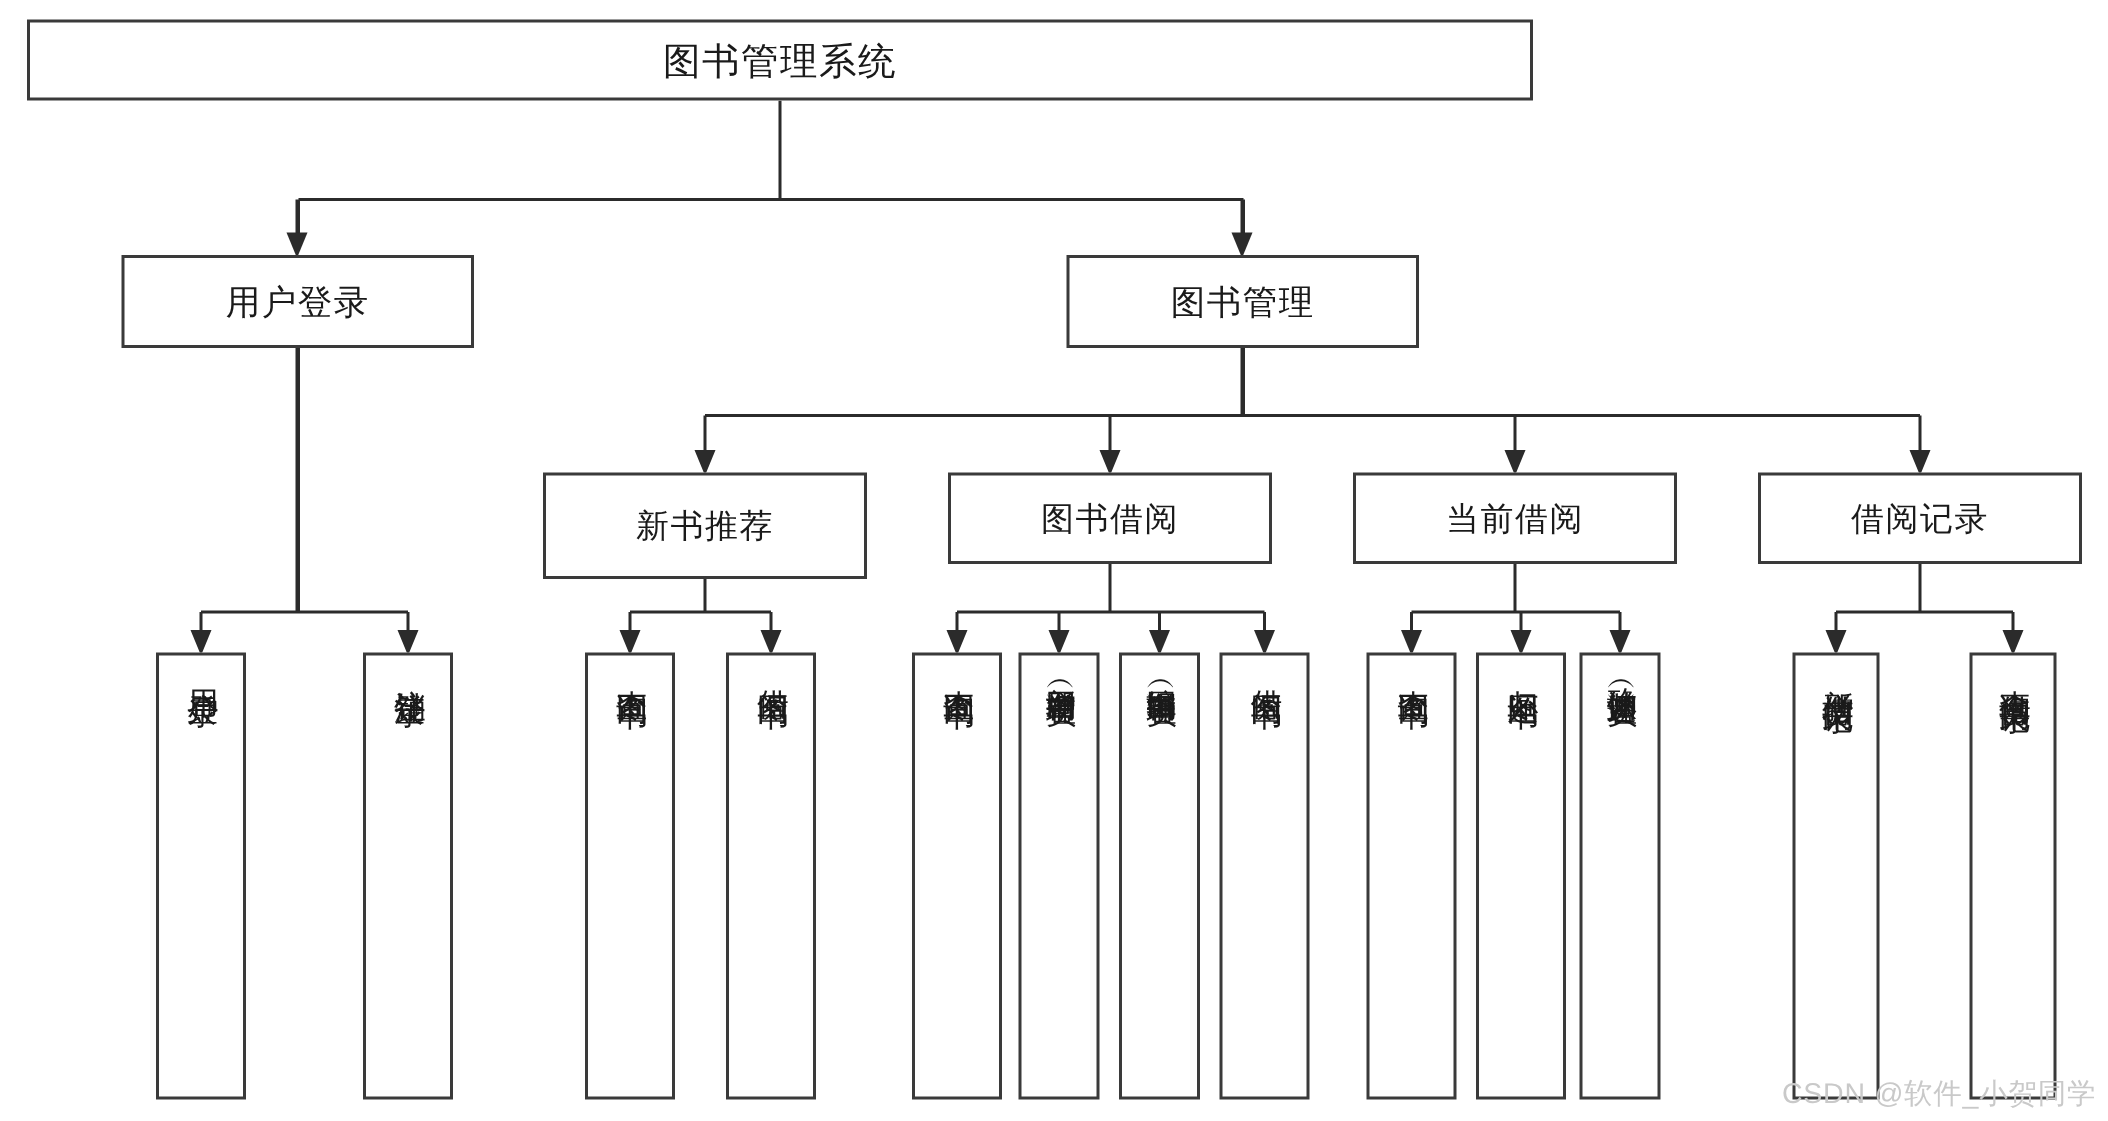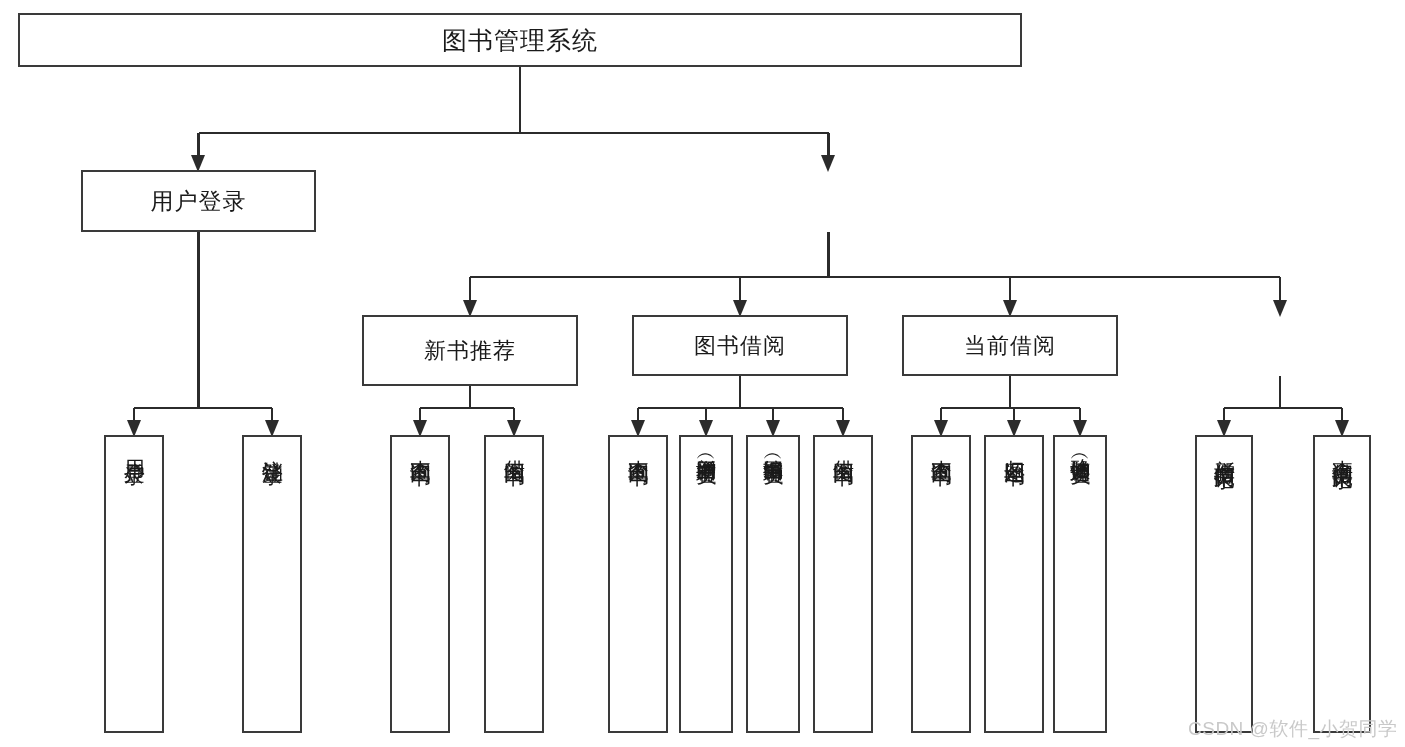--- a/index.html
+++ b/index.html
@@ -139,28 +139,34 @@
     <div class="vline" style="left: 1222.75px; top: 408px; height: 14px;"></div>
     <div class="arrow" style="left: 1216.5px; top: 420px;"></div>
     <div class="vline" style="left: 1340.75px; top: 408px; height: 14px;"></div>
     <div class="arrow" style="left: 1334.5px; top: 420px;"></div>
     <div class="node lvl1" style="left: 18px; top: 13px; width: 1004px; height: 54px;">
       <span class="node-label">图书管理系统</span>
     </div>
     <div class="node lvl2" style="left: 81px; top: 170px; width: 235px; height: 62px;">
       <span class="node-label">用户登录</span>
     </div>
+    <div class="node lvl2" style="left: 711px; top: 170px; width: 235px; height: 62px;">
+      <span class="node-label">图书管理</span>
+    </div>
     <div class="node lvl3" style="left: 362px; top: 315px; width: 216px; height: 71px;">
       <span class="node-label">新书推荐</span>
     </div>
     <div class="node lvl3" style="left: 902px; top: 315px; width: 216px; height: 61px;">
       <span class="node-label">当前借阅</span>
     </div>
     <div class="node lvl3" style="left: 632px; top: 315px; width: 216px; height: 61px;">
       <span class="node-label">图书借阅</span>
+    </div>
+    <div class="node lvl3" style="left: 1172px; top: 315px; width: 216px; height: 61px;">
+      <span class="node-label">借阅记录</span>
     </div>
     <div class="node leaf" style="left: 104px; top: 435px; width: 60px; height: 298px;">
       <span class="node-label">用户登录</span>
     </div>
     <div class="node leaf" style="left: 242px; top: 435px; width: 60px; height: 298px;">
       <span class="node-label">注销登录</span>
     </div>
     <div class="node leaf" style="left: 390px; top: 435px; width: 60px; height: 298px;">
       <span class="node-label">查询图书</span>
     </div>

